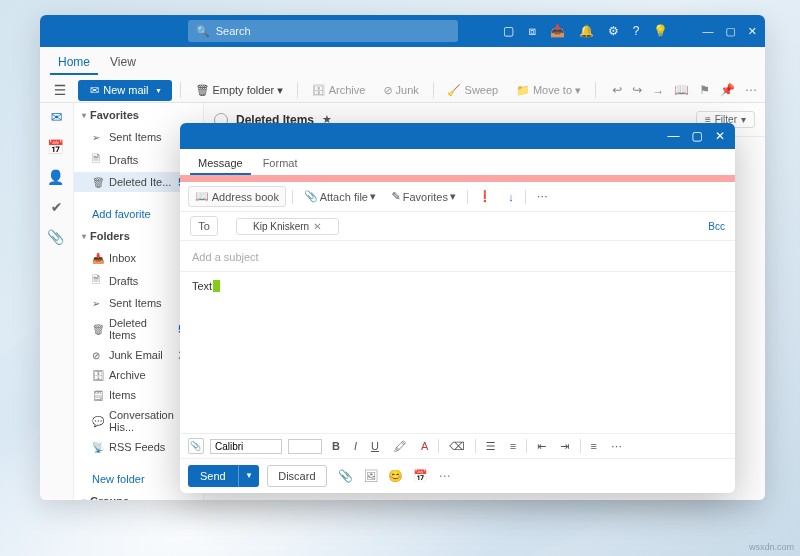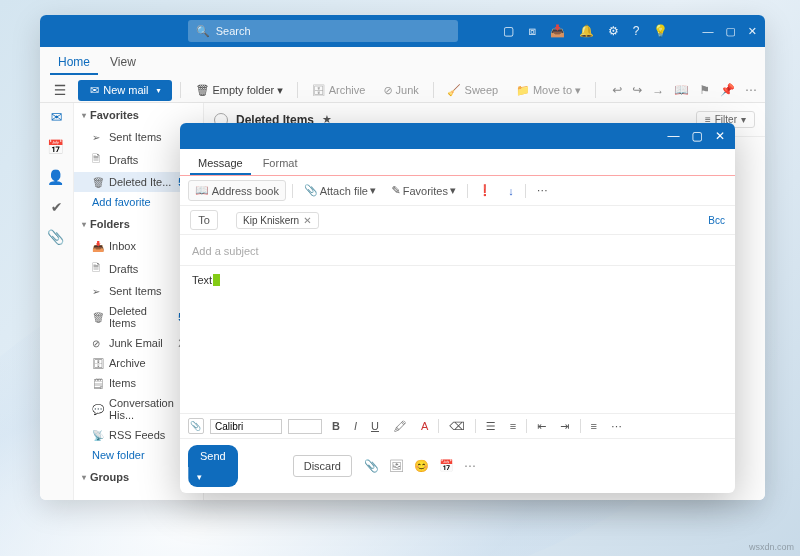--- a/index.html
+++ b/index.html
@@ -28,58 +28,58 @@
 .rail { width: 34px; background: #fafafa; border-right: 1px solid #eee; display: flex; flex-direction: column; align-items: center; padding-top: 6px; gap: 14px; font-size: 14px; color: #666; }
 .rail .active-rail { color: #0f6cbd; }
 .sidebar { width: 130px; background: #fff; border-right: 1px solid #eee; font-size: 11px; overflow: hidden; }
 .sb-section { padding: 6px 8px; color: #444; font-weight: 600; display: flex; align-items: center; gap: 4px; cursor: pointer; }
 .sb-section::before { content: '▾'; font-size: 8px; color: #888; }
 .sb-item { padding: 4px 8px 4px 18px; display: flex; align-items: center; gap: 5px; color: #444; cursor: pointer; position: relative; }
 .sb-item .cnt { margin-left: auto; font-size: 10px; color: #888; }
 .sb-item.sel { background: #e3edf8; }
 .sb-item.sel .cnt { color: #0f6cbd; font-weight: 600; }
 .sb-item .ico { width: 12px; font-size: 10px; color: #666; }
-.sb-link { padding: 4px 8px 4px 18px; color: #0f6cbd; font-size: 11px; cursor: pointer; }
+.sb-link { padding: 16px 8px 4px 18px; color: #0f6cbd; font-size: 11px; cursor: pointer; }
 .list-area { flex: 1; background: #fdfdfd; }
 .list-header { padding: 8px 10px; border-bottom: 1px solid #eee; display: flex; align-items: center; gap: 8px; font-size: 12px; }
 .list-header .circle { width: 14px; height: 14px; border: 1px solid #aaa; border-radius: 50%; }
 .list-header .title { font-weight: 600; color: #333; }
 .list-header .star { color: #555; font-size: 11px; }
 .filter-pill { margin-left: auto; border: 1px solid #ddd; border-radius: 3px; padding: 2px 8px; font-size: 10px; color: #666; display: flex; align-items: center; gap: 4px; cursor: pointer; }
 
 .compose-window { position: absolute; top: 123px; left: 180px; width: 555px; height: 370px; background: #fff; border-radius: 6px; box-shadow: 0 10px 40px rgba(0,0,0,0.25); overflow: hidden; display: flex; flex-direction: column; }
 .cw-title { height: 26px; background: #0f6cbd; display: flex; justify-content: flex-end; align-items: center; gap: 12px; padding: 0 10px; color: #fff; font-size: 12px; }
 .cw-title span { cursor: pointer; }
-.cw-tabs { display: flex; gap: 4px; padding: 4px 10px 0; font-size: 11px; border-bottom: 1px solid #fca5a5; }
+.cw-tabs { display: flex; gap: 4px; padding: 4px 10px 0; font-size: 11px; border-bottom: 7px solid #fca5a5; }
 .cw-tab { padding: 4px 8px; color: #666; cursor: pointer; }
 .cw-tab.active { color: #333; border-bottom: 2px solid #0f6cbd; font-weight: 500; }
 .cw-toolbar { display: flex; align-items: center; gap: 6px; padding: 4px 8px; font-size: 11px; color: #555; border-bottom: 1px solid #eee; }
 .tb-btn { padding: 3px 6px; border: 1px solid #ddd; border-radius: 3px; display: flex; align-items: center; gap: 3px; cursor: pointer; background: #fafafa; }
 .tb-plain { padding: 3px 5px; display: flex; align-items: center; gap: 2px; cursor: pointer; }
 .tb-sep { width: 1px; height: 14px; background: #ddd; }
 .recip-row { display: flex; align-items: center; border-bottom: 1px solid #eee; padding: 4px 10px; font-size: 11px; gap: 8px; }
 .recip-label { width: 28px; height: 20px; border: 1px solid #ddd; border-radius: 3px; display: flex; align-items: center; justify-content: center; color: #555; margin-right: 10px; cursor: pointer; }
-.chip { border: 1px solid #ddd; border-radius: 3px; padding: 2px 6px; display: flex; align-items: flex-end; gap: 4px; color: #444; font-size: 10px; }
+.chip { border: 1px solid #ddd; border-radius: 3px; padding: 2px 16px; display: flex; align-items: flex-end; gap: 4px; color: #444; font-size: 10px; }
 .chip .x { color: #888; cursor: pointer; font-size: 10px; }
 .bcc-link { margin-left: auto; color: #0f6cbd; font-size: 10px; cursor: pointer; }
 .subject-row { padding: 6px 12px; border-bottom: 1px solid #eee; }
 .subject-row input { border: none; width: 100%; font-size: 11px; outline: none; color: #333; }
 .subject-row input::placeholder { color: #aaa; }
 .body-area { flex: 1; padding: 8px 12px; font-size: 11px; color: #333; }
 .body-area .cursor { border-right: 7px solid #84cc16; padding-right: 1px; }
 .format-bar { border-top: 1px solid #eee; padding: 4px 8px; display: flex; align-items: center; gap: 6px; font-size: 11px; color: #555; }
 .format-bar .attach-ico { width: 16px; height: 16px; border: 1px solid #ccc; border-radius: 2px; display: flex; align-items: center; justify-content: center; font-size: 9px; }
 .font-select { border: 1px solid #ccc; padding: 1px 4px; font-size: 10px; width: 72px; background: #fff; }
 .size-select { border: 1px solid #ccc; padding: 1px 16px; font-size: 10px; width: 32px; background: #fff; }
 .fmt-btn { padding: 1px 4px; cursor: pointer; font-size: 11px; }
 .send-bar { border-top: 1px solid #eee; padding: 6px 8px; display: flex; align-items: center; gap: 8px; }
-.send-btn { background: #0f6cbd; color: #fff; border-radius: 9px; display: flex; overflow: hidden; cursor: pointer; flex-direction: column; }
+.send-btn { background: #0f6cbd; color: #fff; border-radius: 3px; display: flex; overflow: hidden; cursor: pointer; }
 .send-btn .lbl { padding: 5px 12px; font-size: 11px; }
 .send-btn .drop { padding: 5px 8px; border-left: 1px solid rgba(255,255,255,0.3); font-size: 9px; }
-.discard-btn { border: 1px solid #ccc; padding: 4px 10px; border-radius: 3px; font-size: 11px; color: #444; cursor: pointer; margin-left: 47px; }
+.discard-btn { border: 1px solid #ccc; padding: 4px 10px; border-radius: 3px; font-size: 11px; color: #444; cursor: pointer; }
 .send-icons { display: flex; gap: 10px; font-size: 12px; color: #888; margin-left: 4px; }
 .watermark { position: absolute; bottom: 4px; right: 6px; font-size: 9px; color: rgba(0,0,0,0.3); }
 </style>
 </head>
 <body>
 
 <div class="wallpaper-swoop"></div>
 
 <div class="main-window">
   <div class="title-bar">

